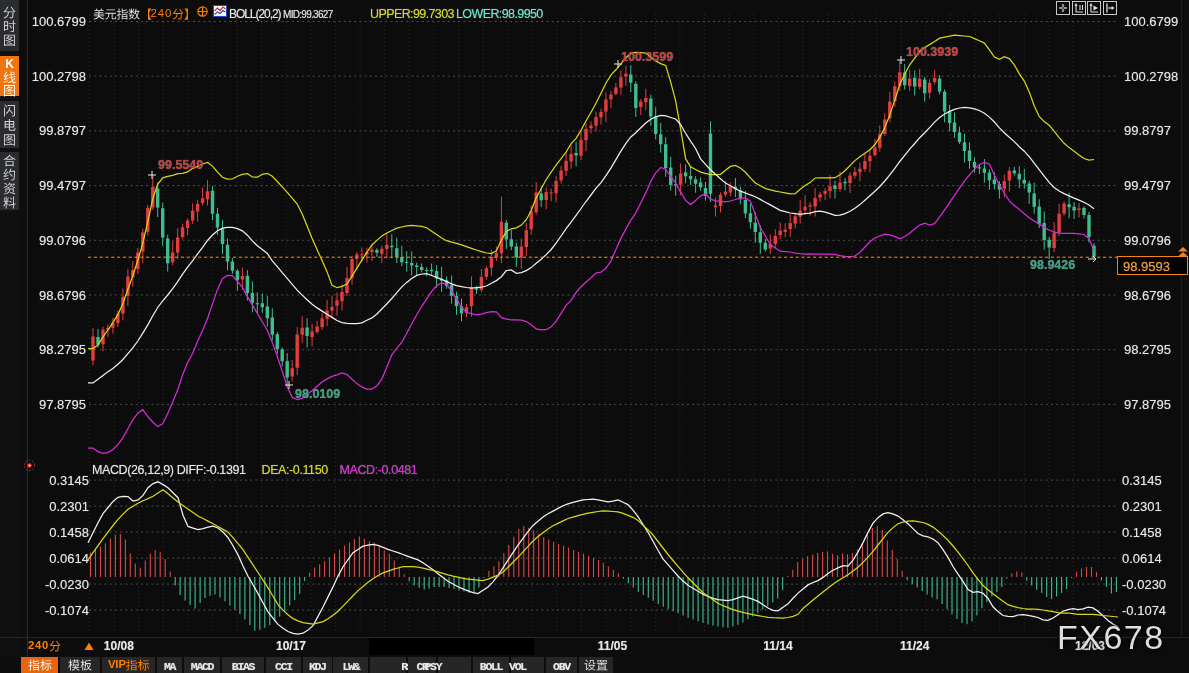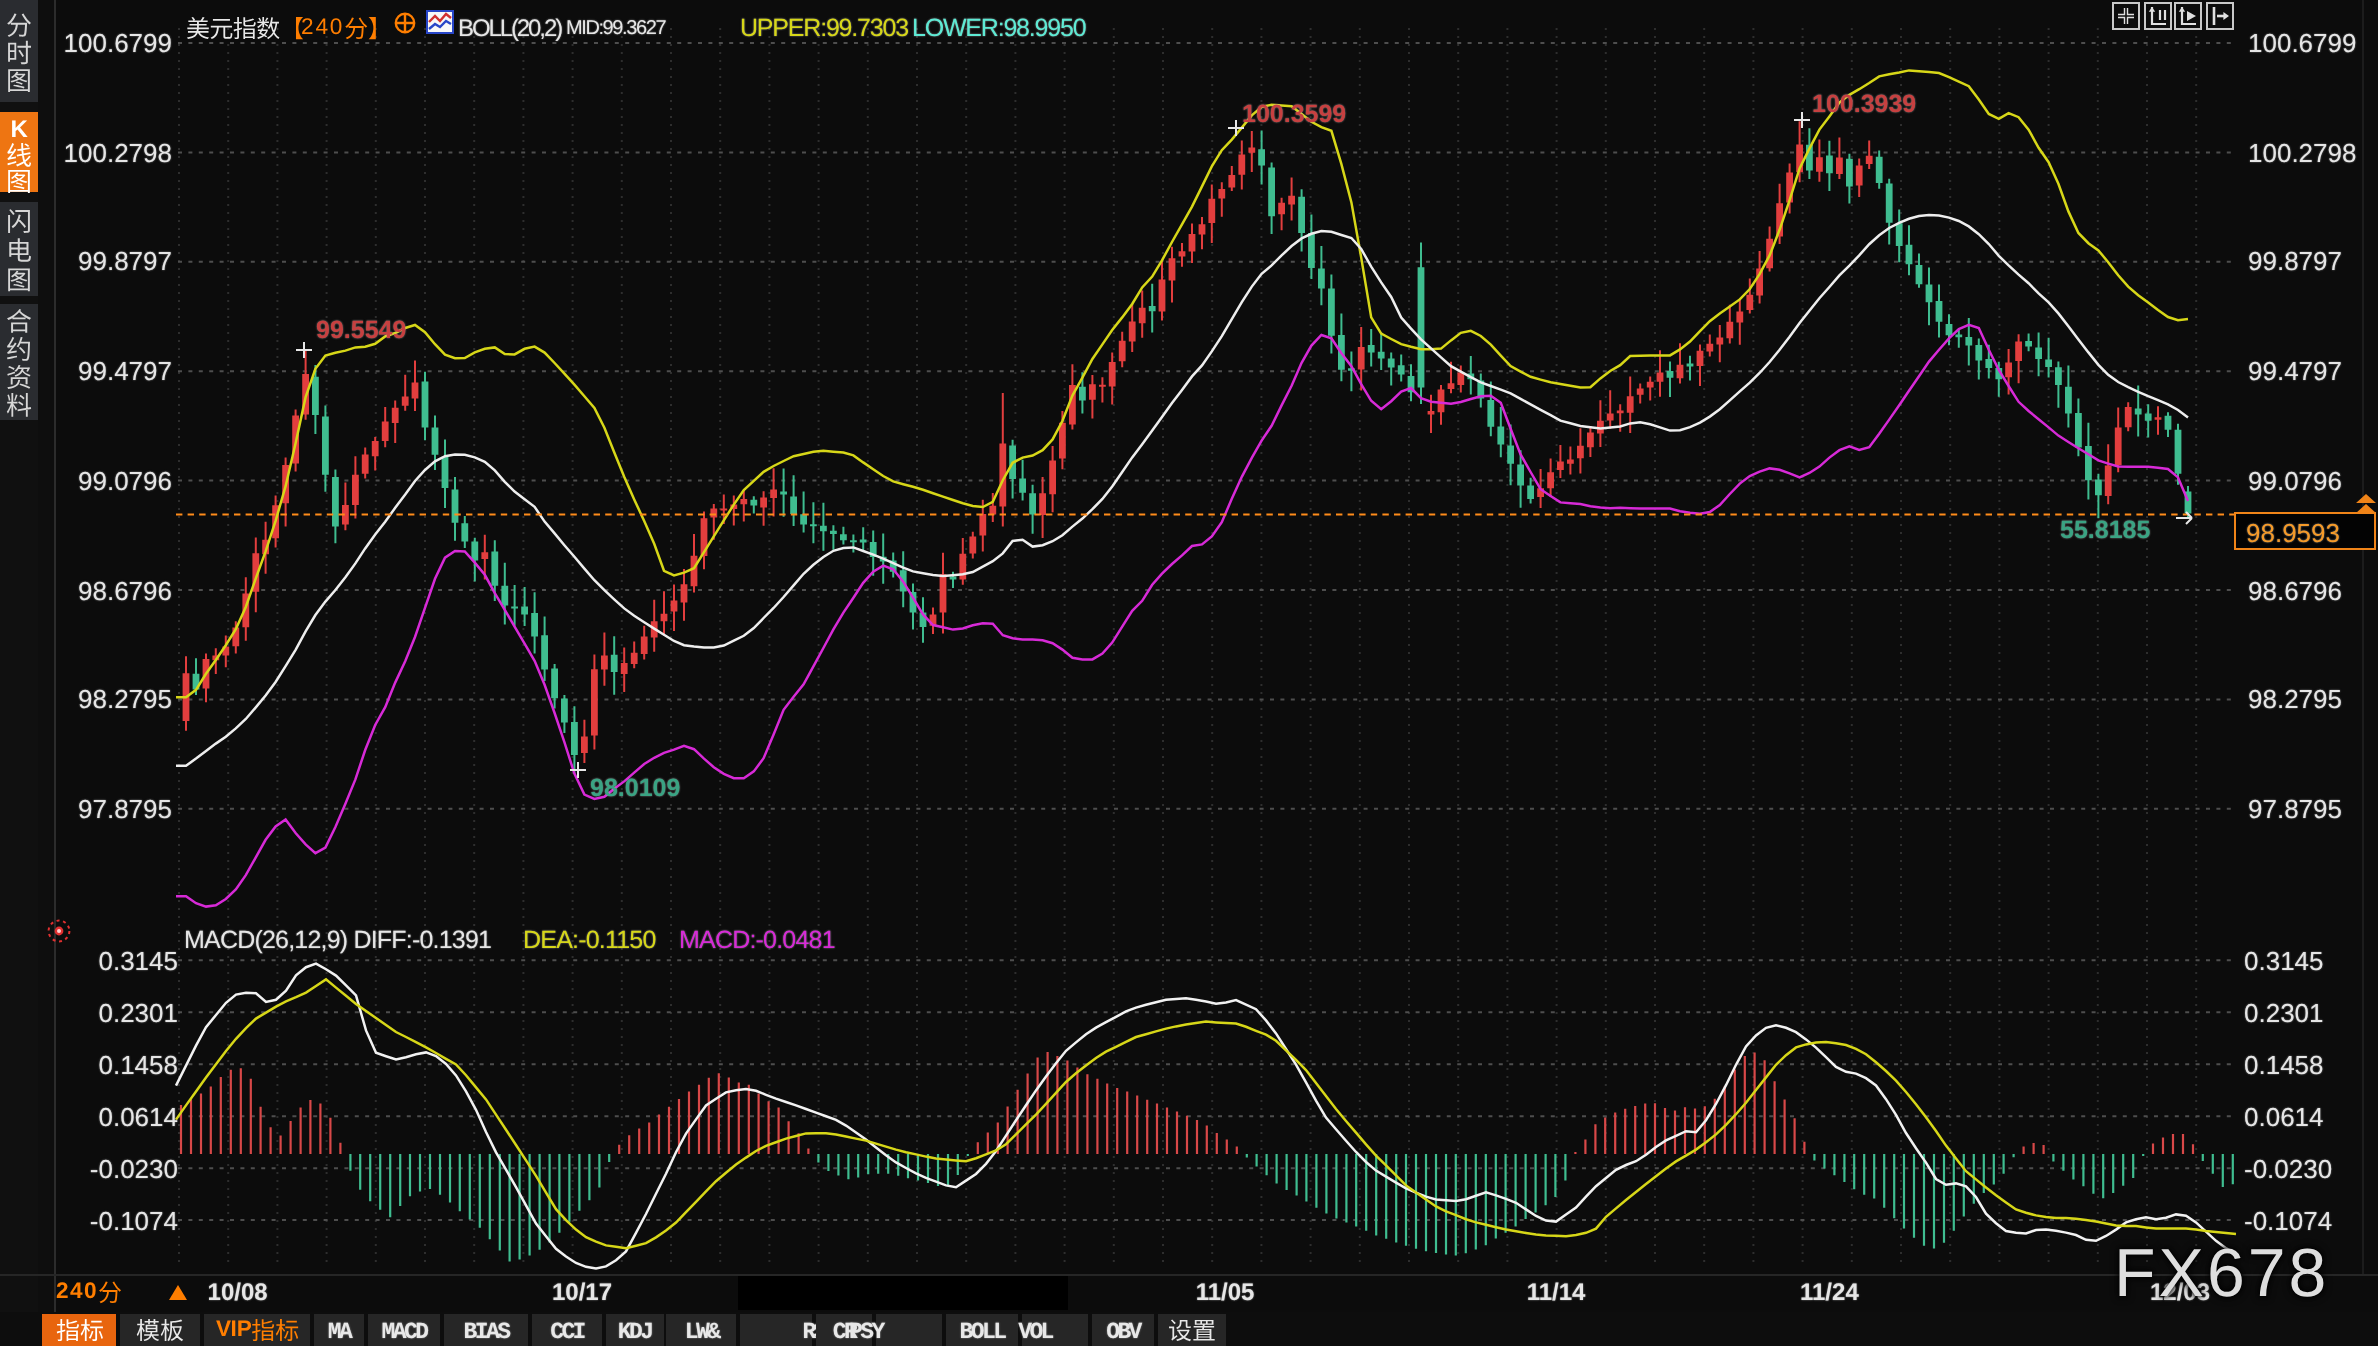--- a/index.html
+++ b/index.html
@@ -159,21 +159,21 @@
 <div class="lbl" style="left:1122px;top:577.6px">-0.0230</div>
 <div class="lbl r" style="left:29px;top:603.5px;width:60px">-0.1074</div>
 <div class="lbl" style="left:1122px;top:603.5px">-0.1074</div>
 <div class="lbl" style="left:92px;top:464px;font-size:12.5px;letter-spacing:-0.4px">MACD(26,12,9) DIFF:-0.1391</div>
 <div class="lbl" style="left:261.5px;top:464px;font-size:12.5px;letter-spacing:-0.4px;color:#d7d718">DEA:-0.1150</div>
 <div class="lbl" style="left:339.5px;top:464px;font-size:12.5px;letter-spacing:-0.4px;color:#d72ad7">MACD:-0.0481</div>
 <div class="lbl" style="left:158px;top:159px;color:#c74040;font-weight:bold;font-size:12.5px">99.5549</div>
 <div class="lbl" style="left:295px;top:388px;color:#3aa383;font-weight:bold;font-size:12.5px">98.0109</div>
 <div class="lbl" style="left:621px;top:51px;color:#c74040;font-weight:bold;font-size:12.5px">100.3599</div>
 <div class="lbl" style="left:906px;top:46px;color:#c74040;font-weight:bold;font-size:12.5px">100.3939</div>
-<div class="lbl" style="left:1030px;top:259px;color:#3aa383;font-weight:bold;font-size:12.5px">55.8185</div>
+<div class="lbl" style="left:1030px;top:259px;color:#3aa383;font-weight:bold;font-size:12.5px">98.9426</div>
 <svg class="ab" style="left:22px;top:458px" width="15" height="15">
     <circle cx="7.5" cy="7.5" r="5.2" fill="none" stroke="#e03030" stroke-width="1" stroke-dasharray="1.5 1.8"></circle>
     <circle cx="7.5" cy="7.5" r="2.2" fill="#e03030"></circle>
     <circle cx="7.5" cy="7.5" r="1" fill="#ffd0d0"></circle>
   </svg>
 <div class="ab" style="left:1181px;top:0;width:1px;height:637px;background:#1c1c1c"></div>
 <div class="ab" style="left:1117px;top:256px;width:69px;height:17px;background:#030303;border:1.5px solid #f08418"></div>
 <div class="lbl" style="left:1123px;top:260px;color:#f59a28">98.9593</div>
 <svg class="ab" style="left:1177px;top:247px" width="12" height="12">
     <path d="M6 0l5 4.5H1z M6 5l5 4.5H1z" fill="#f08418"></path>

